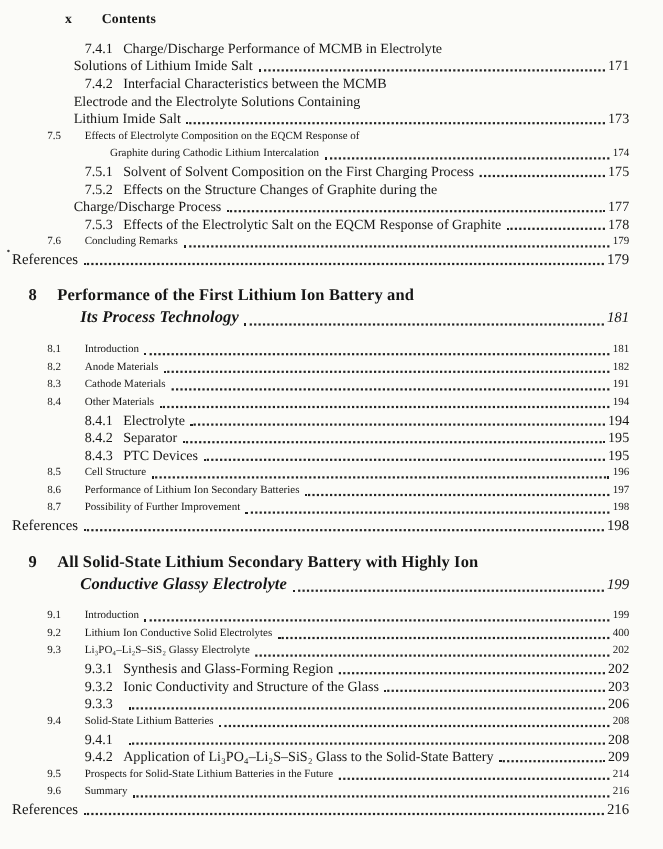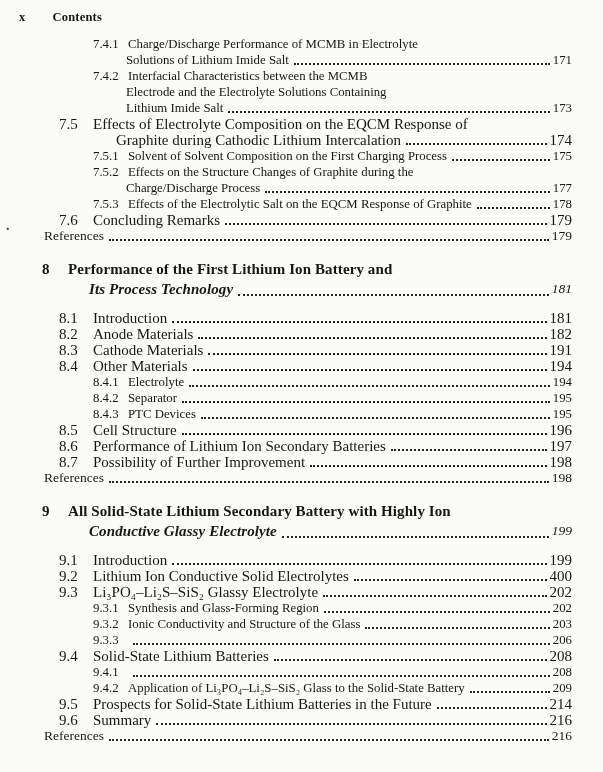--- a/index.html
+++ b/index.html
@@ -14,38 +14,37 @@
     background: #fbfbf8;
     color: #161616;
     font-family: "Liberation Serif", "DejaVu Serif", serif;
     overflow: hidden;
     box-sizing: border-box;
     padding: 9px 31px 0 0;
   }
   .running-header {
     font-size: 12.5px;
     font-weight: 600;
-    padding-left: 19px;
+    padding-left: 59px;
     line-height: 16px;
     letter-spacing: 0.2px;
   }
   .running-header .header-title {
     margin-left: 27px;
   }
   .scan-artifact {
     position: absolute;
     left: 6px;
     top: 218px;
     font-size: 14px;
     font-weight: 700;
     color: #444;
   }
   .toc-list {
     margin-top: 11px;
-    margin-left: 16px;
   }
   .entry { }
   .row {
     position: relative;
     display: flex;
     align-items: flex-end;
     line-height: 16px;
     height: 16px;
     white-space: nowrap;
   }
@@ -60,45 +59,45 @@
     flex: 1 1 auto;
     min-width: 18px;
     border-bottom: 2px dotted #222;
     margin: 0 3px 3px 5px;
   }
   .page-no {
     flex: 0 0 auto;
     text-align: right;
   }
   
-  .entry-section { font-size: 15px; }
+  .entry-section { font-size: 10px; }
   .entry-section .num { left: 43px; }
   .entry-section .row.first { padding-left: 77px; }
   .entry-section .row.cont  { padding-left: 100px; }
   
   .entry-subsection { font-size: 12.8px; }
   .entry-subsection .num { left: 77px; }
   .entry-subsection .row.first { padding-left: 112px; }
-  .entry-subsection .row.cont  { padding-left: 110px; }
+  .entry-subsection .row.cont  { padding-left: 67px; }
   
   .entry-chapter {
     font-size: 15px;
     margin-top: 15px;
     margin-bottom: 11px;
   }
   .entry-chapter .row { line-height: 20px; height: 20px; }
   .entry-chapter .num,
   .entry-chapter .title { font-weight: 700; letter-spacing: 0.1px; }
   .entry-chapter .num { left: 26px; }
   .entry-chapter .row.first { padding-left: 52px; }
   .entry-chapter .row.cont  { padding-left: 73px; font-style: italic; }
   .entry-chapter .page-no { font-weight: 400; font-size: 13.5px; }
   
   .entry-references { font-size: 13.5px; }
-  .entry-references .row.first { padding-left: 28px; align-items: flex-end; }
+  .entry-references .row.first { padding-left: 11px; align-items: flex-end; }
 </style>
 </head>
 <body>
 
 <div class="page-canvas">
   <div class="running-header">
     <span class="header-pagenum">x</span><span class="header-title">Contents</span>
   </div>
   <span class="scan-artifact">.</span>
   <div class="toc-list">

